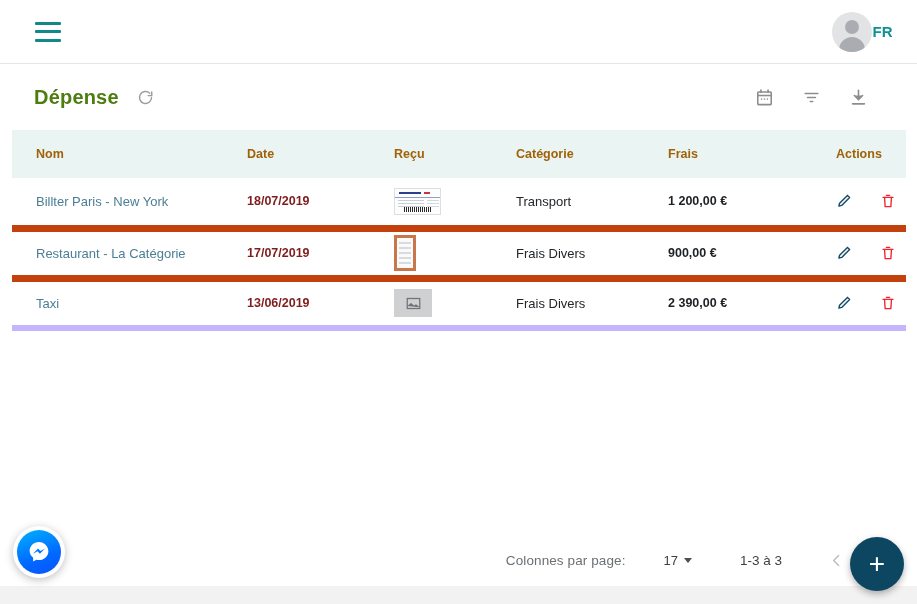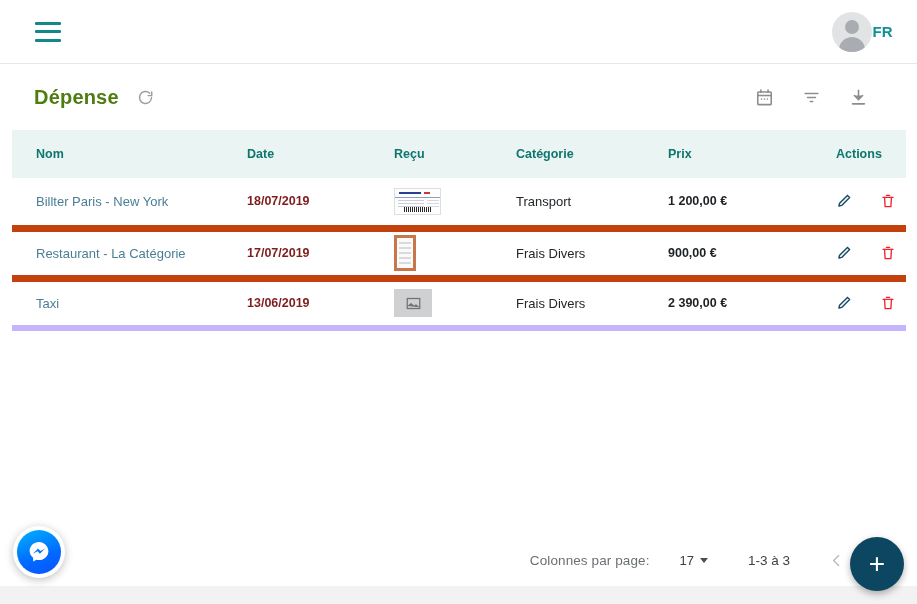--- a/index.html
+++ b/index.html
@@ -75,21 +75,21 @@
   }
   .head-tools { display: flex; align-items: center; gap: 21px; }
   .head-tools .icon-btn { color: #8b8e91; }
 
   
   .table-wrap { padding: 0 12px; }
   table { width: 100%; border-collapse: collapse; table-layout: fixed; }
   thead tr { background: #e9f4f3; height: 48px; }
   th {
     text-align: left; font-size: 12.5px; font-weight: bold;
-    color: #0f766e; padding: 0 0 0 0;
+    color: #a16207; padding: 0 0 0 0;
     vertical-align: middle;
   }
   th.c-nom   { width: 235px; padding-left: 24px; }
   th.c-date  { width: 147px; }
   th.c-recu  { width: 122px; }
   th.c-cat   { width: 152px; }
   th.c-prix  { width: 168px; }
   th.c-act   { width: 70px; }
   tbody tr { height: 50px; border-bottom: 7px solid #c2410c; }
   tbody tr:last-child { border-bottom: 6px solid #c4b5fd; }
@@ -135,21 +135,21 @@
 
   .actions-cell { display: flex; align-items: center; gap: 28px; }
   .act-edit { color: #174b68; cursor: pointer; display:flex; }
   .act-del  { color: #f0222a; cursor: pointer; display:flex; }
 
   
   .footer {
     position: absolute; left: 0; right: 0; bottom: 20px;
     height: 48px;
     display: flex; align-items: center; justify-content: flex-end;
-    padding-right: 72px; gap: 8px;
+    padding-right: 72px; gap: 16px;
   }
   .f-label { font-size: 13.5px; color: #6b7074; letter-spacing:.1px; }
   .f-select {
     display: flex; align-items: center; gap: 6px;
     font-size: 13px; color: #3d4145; margin-left: 22px; cursor: pointer;
   }
   .caret {
     width: 0; height: 0; border-left: 4.5px solid transparent;
     border-right: 4.5px solid transparent; border-top: 5px solid #4a4e52;
   }
@@ -239,21 +239,21 @@
   </div>
 
   <div class="table-wrap">
     <table>
       <thead>
         <tr>
           <th class="c-nom">Nom</th>
           <th class="c-date">Date</th>
           <th class="c-recu">Reçu</th>
           <th class="c-cat">Catégorie</th>
-          <th class="c-prix">Prix</th>
+          <th class="c-prix">Frais</th>
           <th class="c-act">Actions</th>
         </tr>
       </thead>
       <tbody>
 
         <tr>
           <td class="c-nom">
             <a class="row-link" href="#">Billter Paris - New York</a>
           </td>
           <td class="cell-date">18/07/2019</td>

